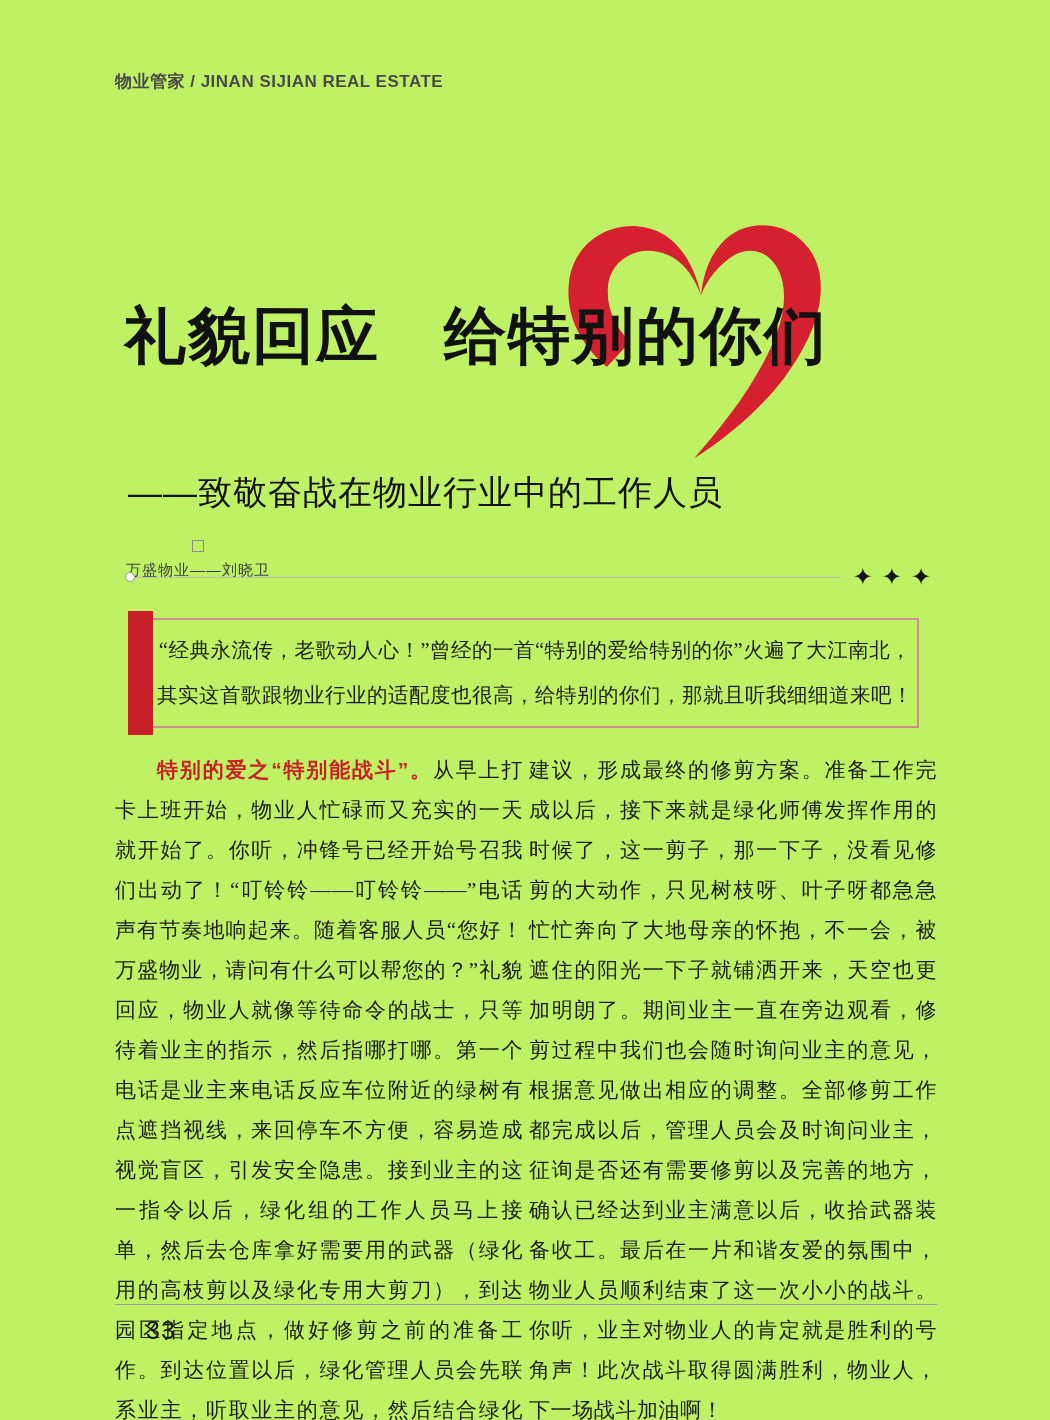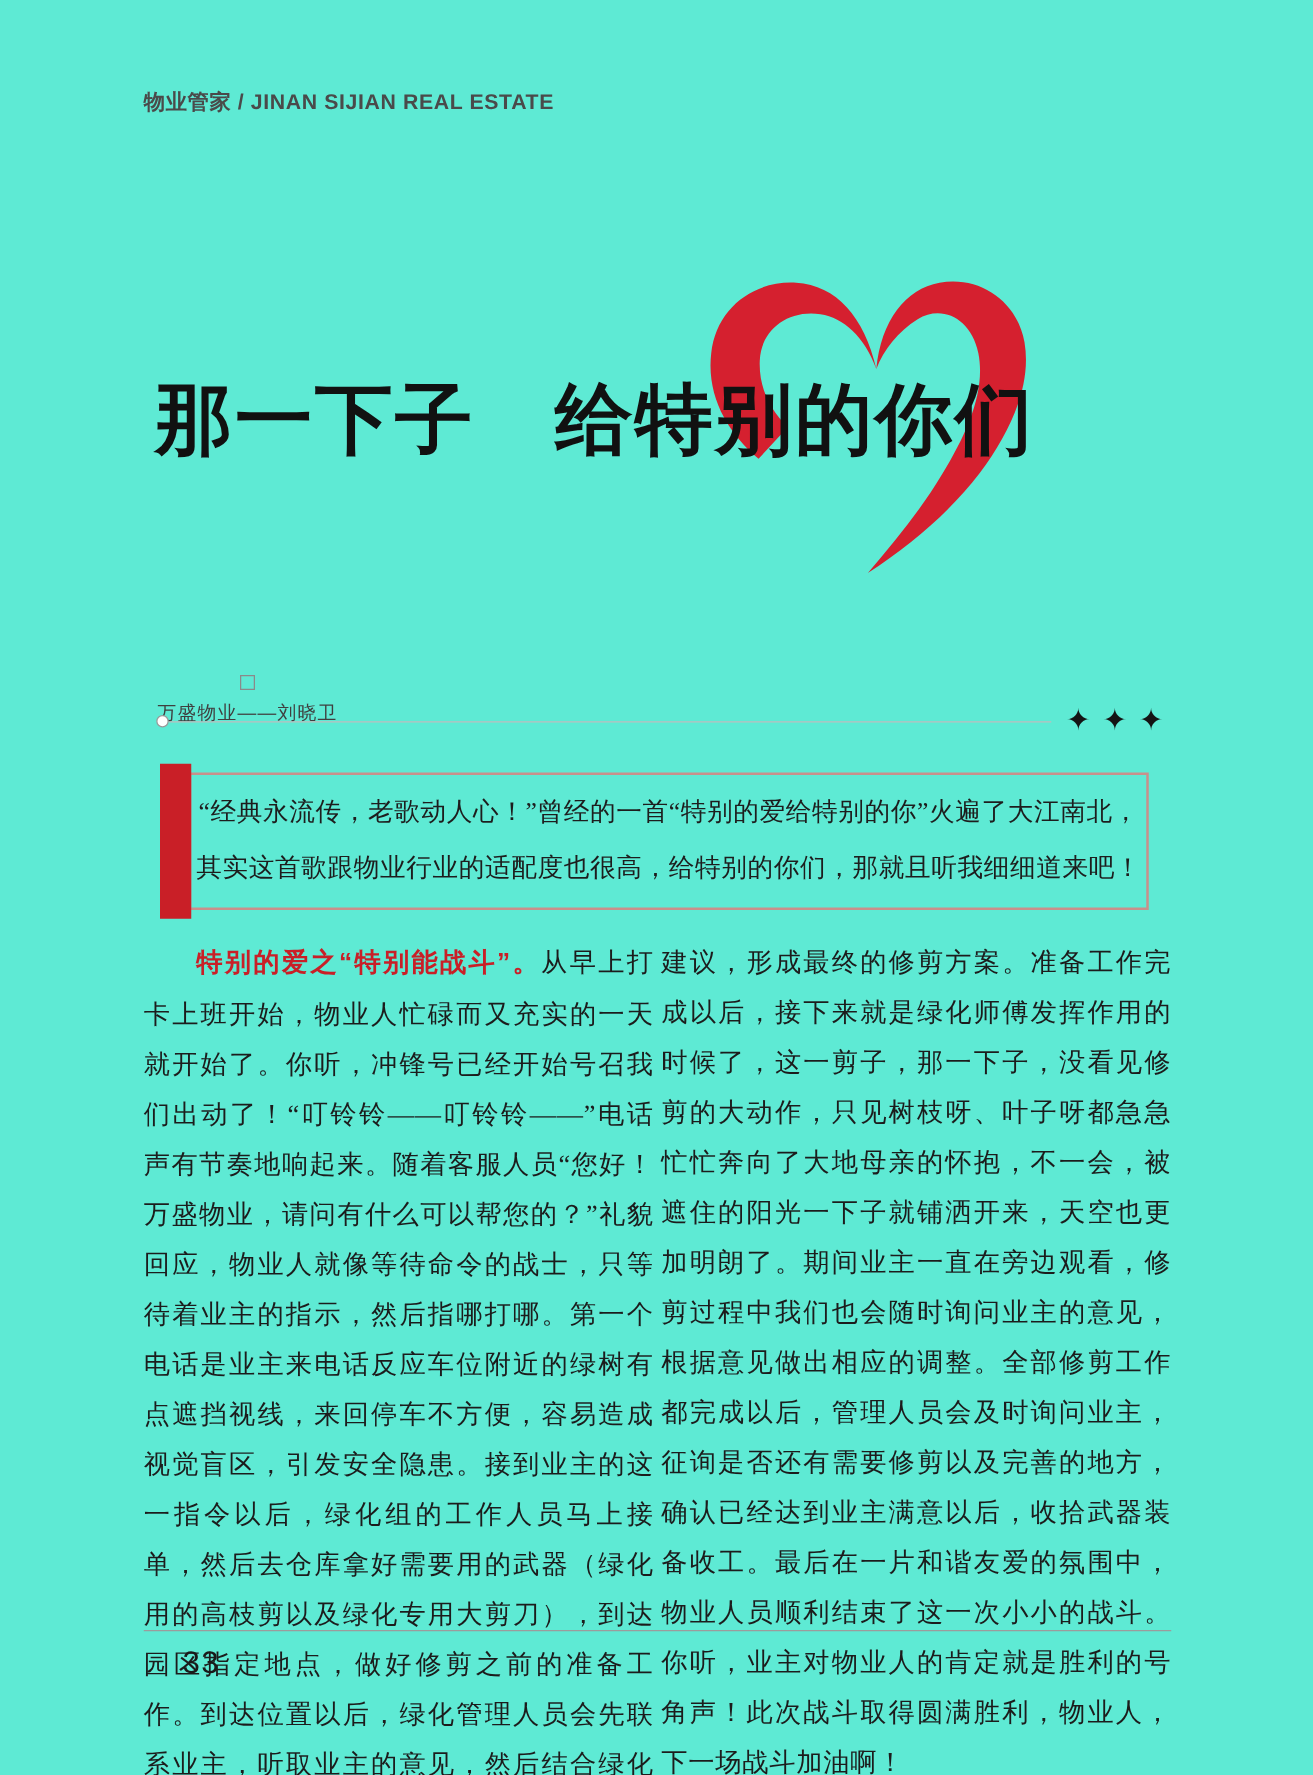--- a/index.html
+++ b/index.html
@@ -1,18 +1,18 @@
 <!DOCTYPE html>
 <html><head>
 <meta charset="utf-8">
 <style>
   html,body { margin:0; padding:0; background:#e9e9e9; }
   .page {
     position:relative; width:1050px; height:1420px; margin:0 auto;
-    background:#5eead4; overflow:hidden;
+    background:#bef264; overflow:hidden;
     font-family:"Liberation Sans", sans-serif;
   }
   
   .hdr {
     position:absolute; left:115px; top:70px;
     font-size:17px; font-weight:700; letter-spacing:0.5px; color:#4a4a4a;
   }
   
   .heart {
     position:absolute; left:558px; top:198px; width:292px; height:272px; z-index:1;
@@ -106,22 +106,23 @@
              C 232 23, 263 44, 269 78
              C 275 113, 258 151, 232 186
              C 208 217, 176 245, 140 268
              C 163 241, 185 214, 201 187
              C 223 151, 237 117, 231 87
              C 225 58, 201 47, 181 59
              C 165 69, 153 84, 147 100
              Z" fill="#d5202f"></path>
   </svg>
 
-  <h1 class="title">那一下子　给特别的你们</h1>
+  <h1 class="title">礼貌回应　给特别的你们</h1>
 
+  <h2 class="subtitle">——致敬奋战在物业行业中的工作人员</h2>
 
   <div class="byline">
     <span class="byline-square"></span>
     <span>万盛物业——刘晓卫</span>
   </div>
 
   <div class="rule-row">
     <span class="rule-circle"></span>
     <span class="rule-line"></span>
     <span class="rule-stars">✦✦✦</span>

